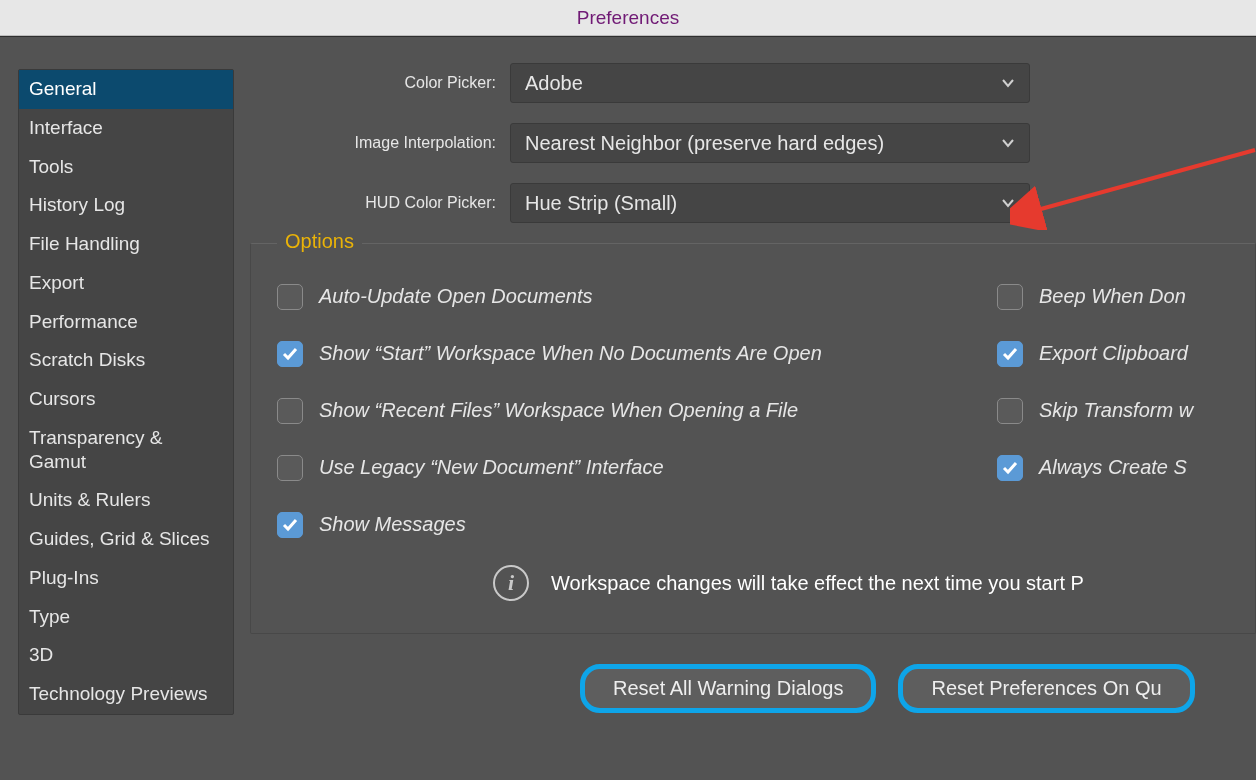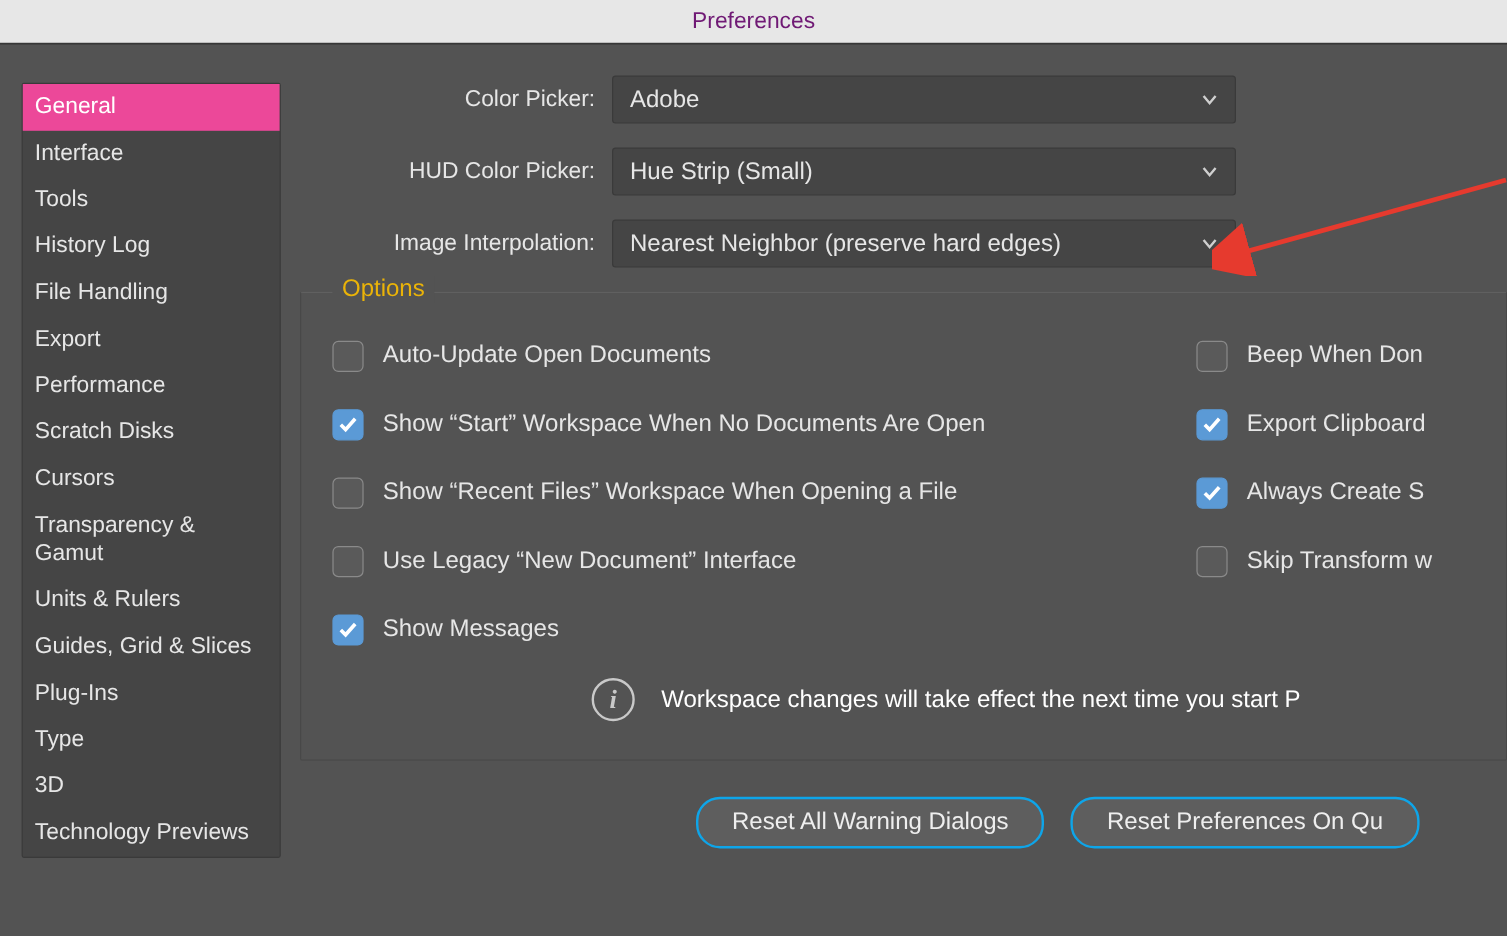--- a/index.html
+++ b/index.html
@@ -46,41 +46,41 @@
     border-radius: 2px;
   }
   .sidebar-item {
     padding: 7px 10px 8px 10px;
     font-size: 19px;
     color: #e6e6e6;
     cursor: default;
     line-height: 1.25;
   }
   .sidebar-item.selected {
-    background: #ec4899;
+    background: #0c4a6e;
     color: #fff;
   }
   
   .content {
     position: absolute;
     left: 250px;
     top: 26px;
     right: 0;
     bottom: 0;
   }
   .form-row {
     display: flex;
     align-items: center;
     margin-bottom: 20px;
   }
   .form-label {
     width: 260px;
     text-align: right;
     padding-right: 14px;
-    font-size: 19px;
+    font-size: 16px;
     color: #e6e6e6;
   }
   .select {
     flex: none;
     background: #454545;
     border: 1px solid #3a3a3a;
     border-radius: 3px;
     height: 40px;
     display: flex;
     align-items: center;
@@ -110,20 +110,21 @@
     position: absolute;
     top: -14px;
     left: 26px;
     background: #535353;
     padding: 0 8px;
     font-size: 20px;
     color: #eab308;
   }
   .checkbox-cols {
     display: flex;
+    font-style: italic;
   }
   .col-left { width: 720px; }
   .col-right { flex: 1; }
   .chk-row {
     display: flex;
     align-items: center;
     height: 57px;
   }
   .chk {
     width: 26px; height: 26px;
@@ -177,21 +178,21 @@
   }
   
   .button-row {
     display: flex;
     gap: 22px;
     margin-top: 30px;
     padding-left: 330px;
   }
   .btn {
     background: #5e5e5e;
-    border: 2px solid #0ea5e9;
+    border: 5px solid #0ea5e9;
     border-radius: 20px;
     padding: 8px 28px;
     font-size: 20px;
     color: #eeeeee;
     white-space: nowrap;
     cursor: default;
   }
   
   .arrow {
     position: absolute;
@@ -234,43 +235,43 @@
         <span>Adobe</span>
         <span class="chevron">
           <svg viewBox="0 0 14 14">
               <path d="M2 4l5 6 5-6" fill="none" stroke="#cfcfcf" stroke-width="2"></path>
             </svg>
         </span>
       </div>
     </div>
 
     <div class="form-row">
+      <div class="form-label">Image Interpolation:</div>
+      <div class="select select-wide">
+        <span>Nearest Neighbor (preserve hard edges)</span>
+        <span class="chevron">
+          <svg viewBox="0 0 14 14">
+              <path d="M2 4l5 6 5-6" fill="none" stroke="#cfcfcf" stroke-width="2"></path>
+            </svg>
+        </span>
+      </div>
+    </div>
+
+    <div class="form-row">
       <div class="form-label">HUD Color Picker:</div>
       <div class="select select-wide">
         <span>Hue Strip (Small)</span>
         <span class="chevron">
           <svg viewBox="0 0 14 14">
               <path d="M2 4l5 6 5-6" fill="none" stroke="#cfcfcf" stroke-width="2"></path>
             </svg>
         </span>
       </div>
     </div>
 
-    <div class="form-row">
-      <div class="form-label">Image Interpolation:</div>
-      <div class="select select-wide">
-        <span>Nearest Neighbor (preserve hard edges)</span>
-        <span class="chevron">
-          <svg viewBox="0 0 14 14">
-              <path d="M2 4l5 6 5-6" fill="none" stroke="#cfcfcf" stroke-width="2"></path>
-            </svg>
-        </span>
-      </div>
-    </div>
-
     <div class="options-box">
       <div class="options-legend">Options</div>
 
       <div class="checkbox-cols">
         <div class="col-left">
           <div class="chk-row">
             <span class="chk"></span>
             <span class="chk-label">Auto-Update Open Documents</span>
           </div>
           <div class="chk-row">
@@ -306,30 +307,30 @@
           </div>
           <div class="chk-row">
             <span class="chk checked">
                 <svg width="18" height="18" viewBox="0 0 18 18">
                   <path d="M3 9l4 4 8-9" fill="none" stroke="#fff" stroke-width="3"></path>
                 </svg>
               </span>
             <span class="chk-label">Export Clipboard</span>
           </div>
           <div class="chk-row">
+            <span class="chk"></span>
+            <span class="chk-label">Skip Transform w</span>
+          </div>
+          <div class="chk-row">
             <span class="chk checked">
                 <svg width="18" height="18" viewBox="0 0 18 18">
                   <path d="M3 9l4 4 8-9" fill="none" stroke="#fff" stroke-width="3"></path>
                 </svg>
               </span>
             <span class="chk-label">Always Create S</span>
-          </div>
-          <div class="chk-row">
-            <span class="chk"></span>
-            <span class="chk-label">Skip Transform w</span>
           </div>
         </div>
       </div>
 
       <div class="info-row">
         <span class="info-icon">
             <span class="info-bar">i</span>
           </span>
         <span class="info-text">Workspace changes will take effect the next time you start P</span>
       </div>

